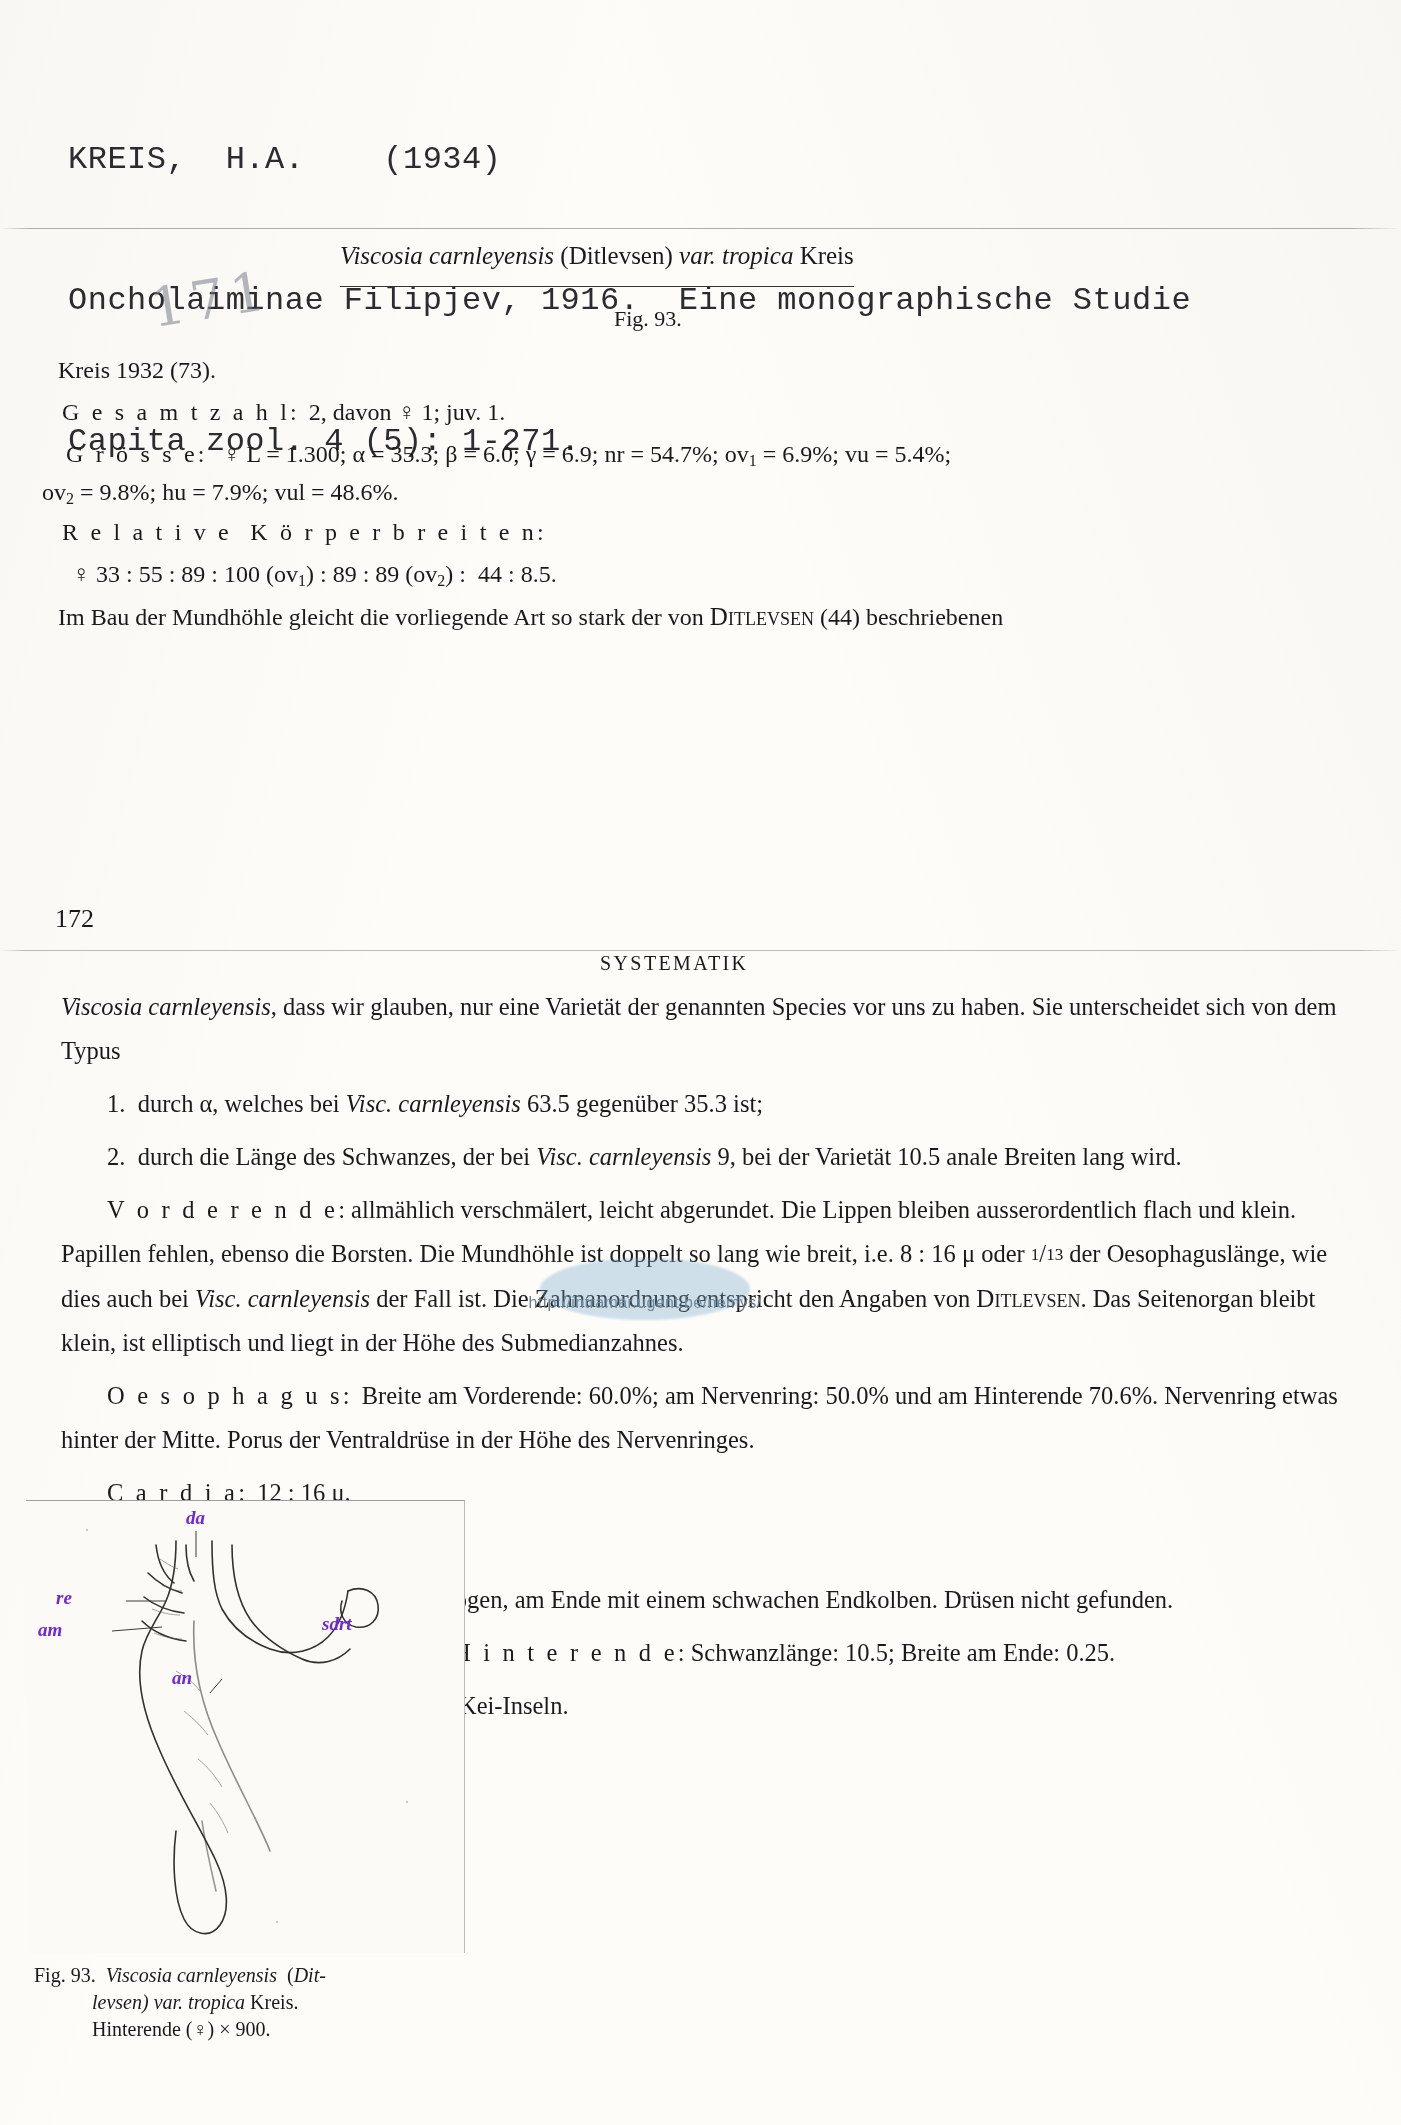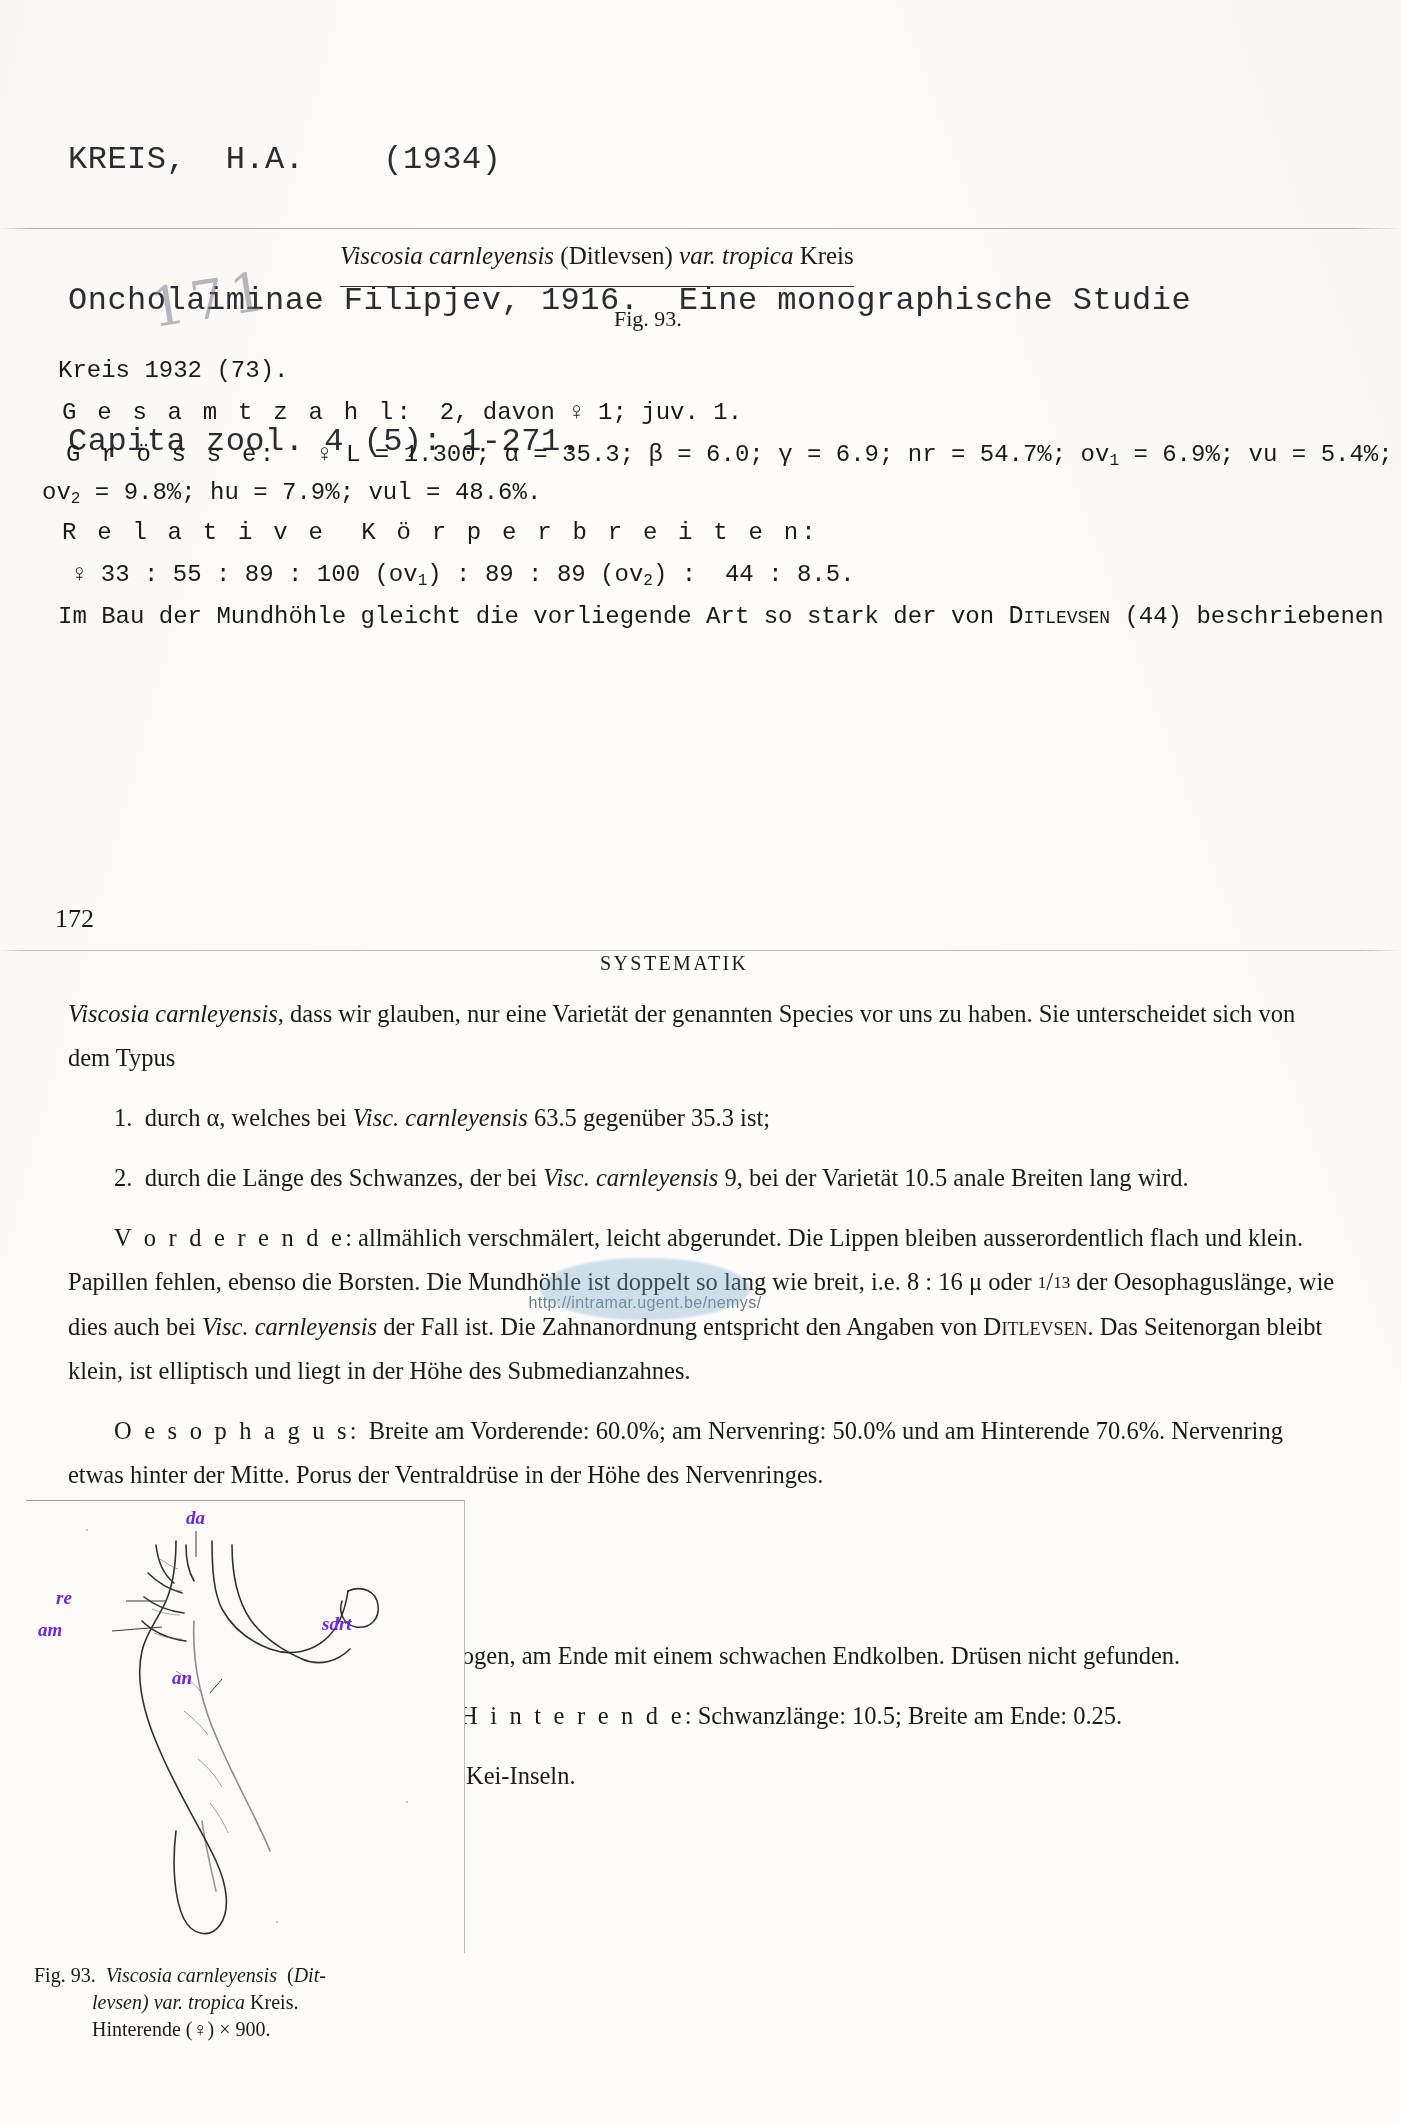--- a/index.html
+++ b/index.html
@@ -77,21 +77,20 @@
     color: #7b7f8c;
     transform: rotate(-9deg);
     opacity: .55;
     letter-spacing: 6px;
   }
   .blk {
     position: absolute;
     font-size: 24px;
     line-height: 33px;
     white-space: nowrap;
-    font-family: Liberation Mono, monospace;
   }
   .sp { letter-spacing: 3.2px; }
   .sub { font-size: 16px; vertical-align: -4px; }
   .sc { font-variant: small-caps; font-size: 25px; }
   i { font-style: italic; }
 
   
   .runhead-num {
     position: absolute;
     left: 55px;
@@ -117,21 +116,21 @@
 
   .body-text {
     position: absolute;
     left: 52px;
     top: 748px;
     width: 1300px;
     font-size: 24.5px;
     line-height: 44px;
     text-align: left;
   }
-  .body-text p { margin: 16px; }
+  .body-text p { margin: 9px; }
   .body-text .ind { display: inline-block; width: 46px; }
   .frac { font-size: 17px; vertical-align: 2px; }
 
   
   .watermark {
     position: absolute;
     left: 520px;
     top: 1030px;
     width: 250px;
     text-align: center;

